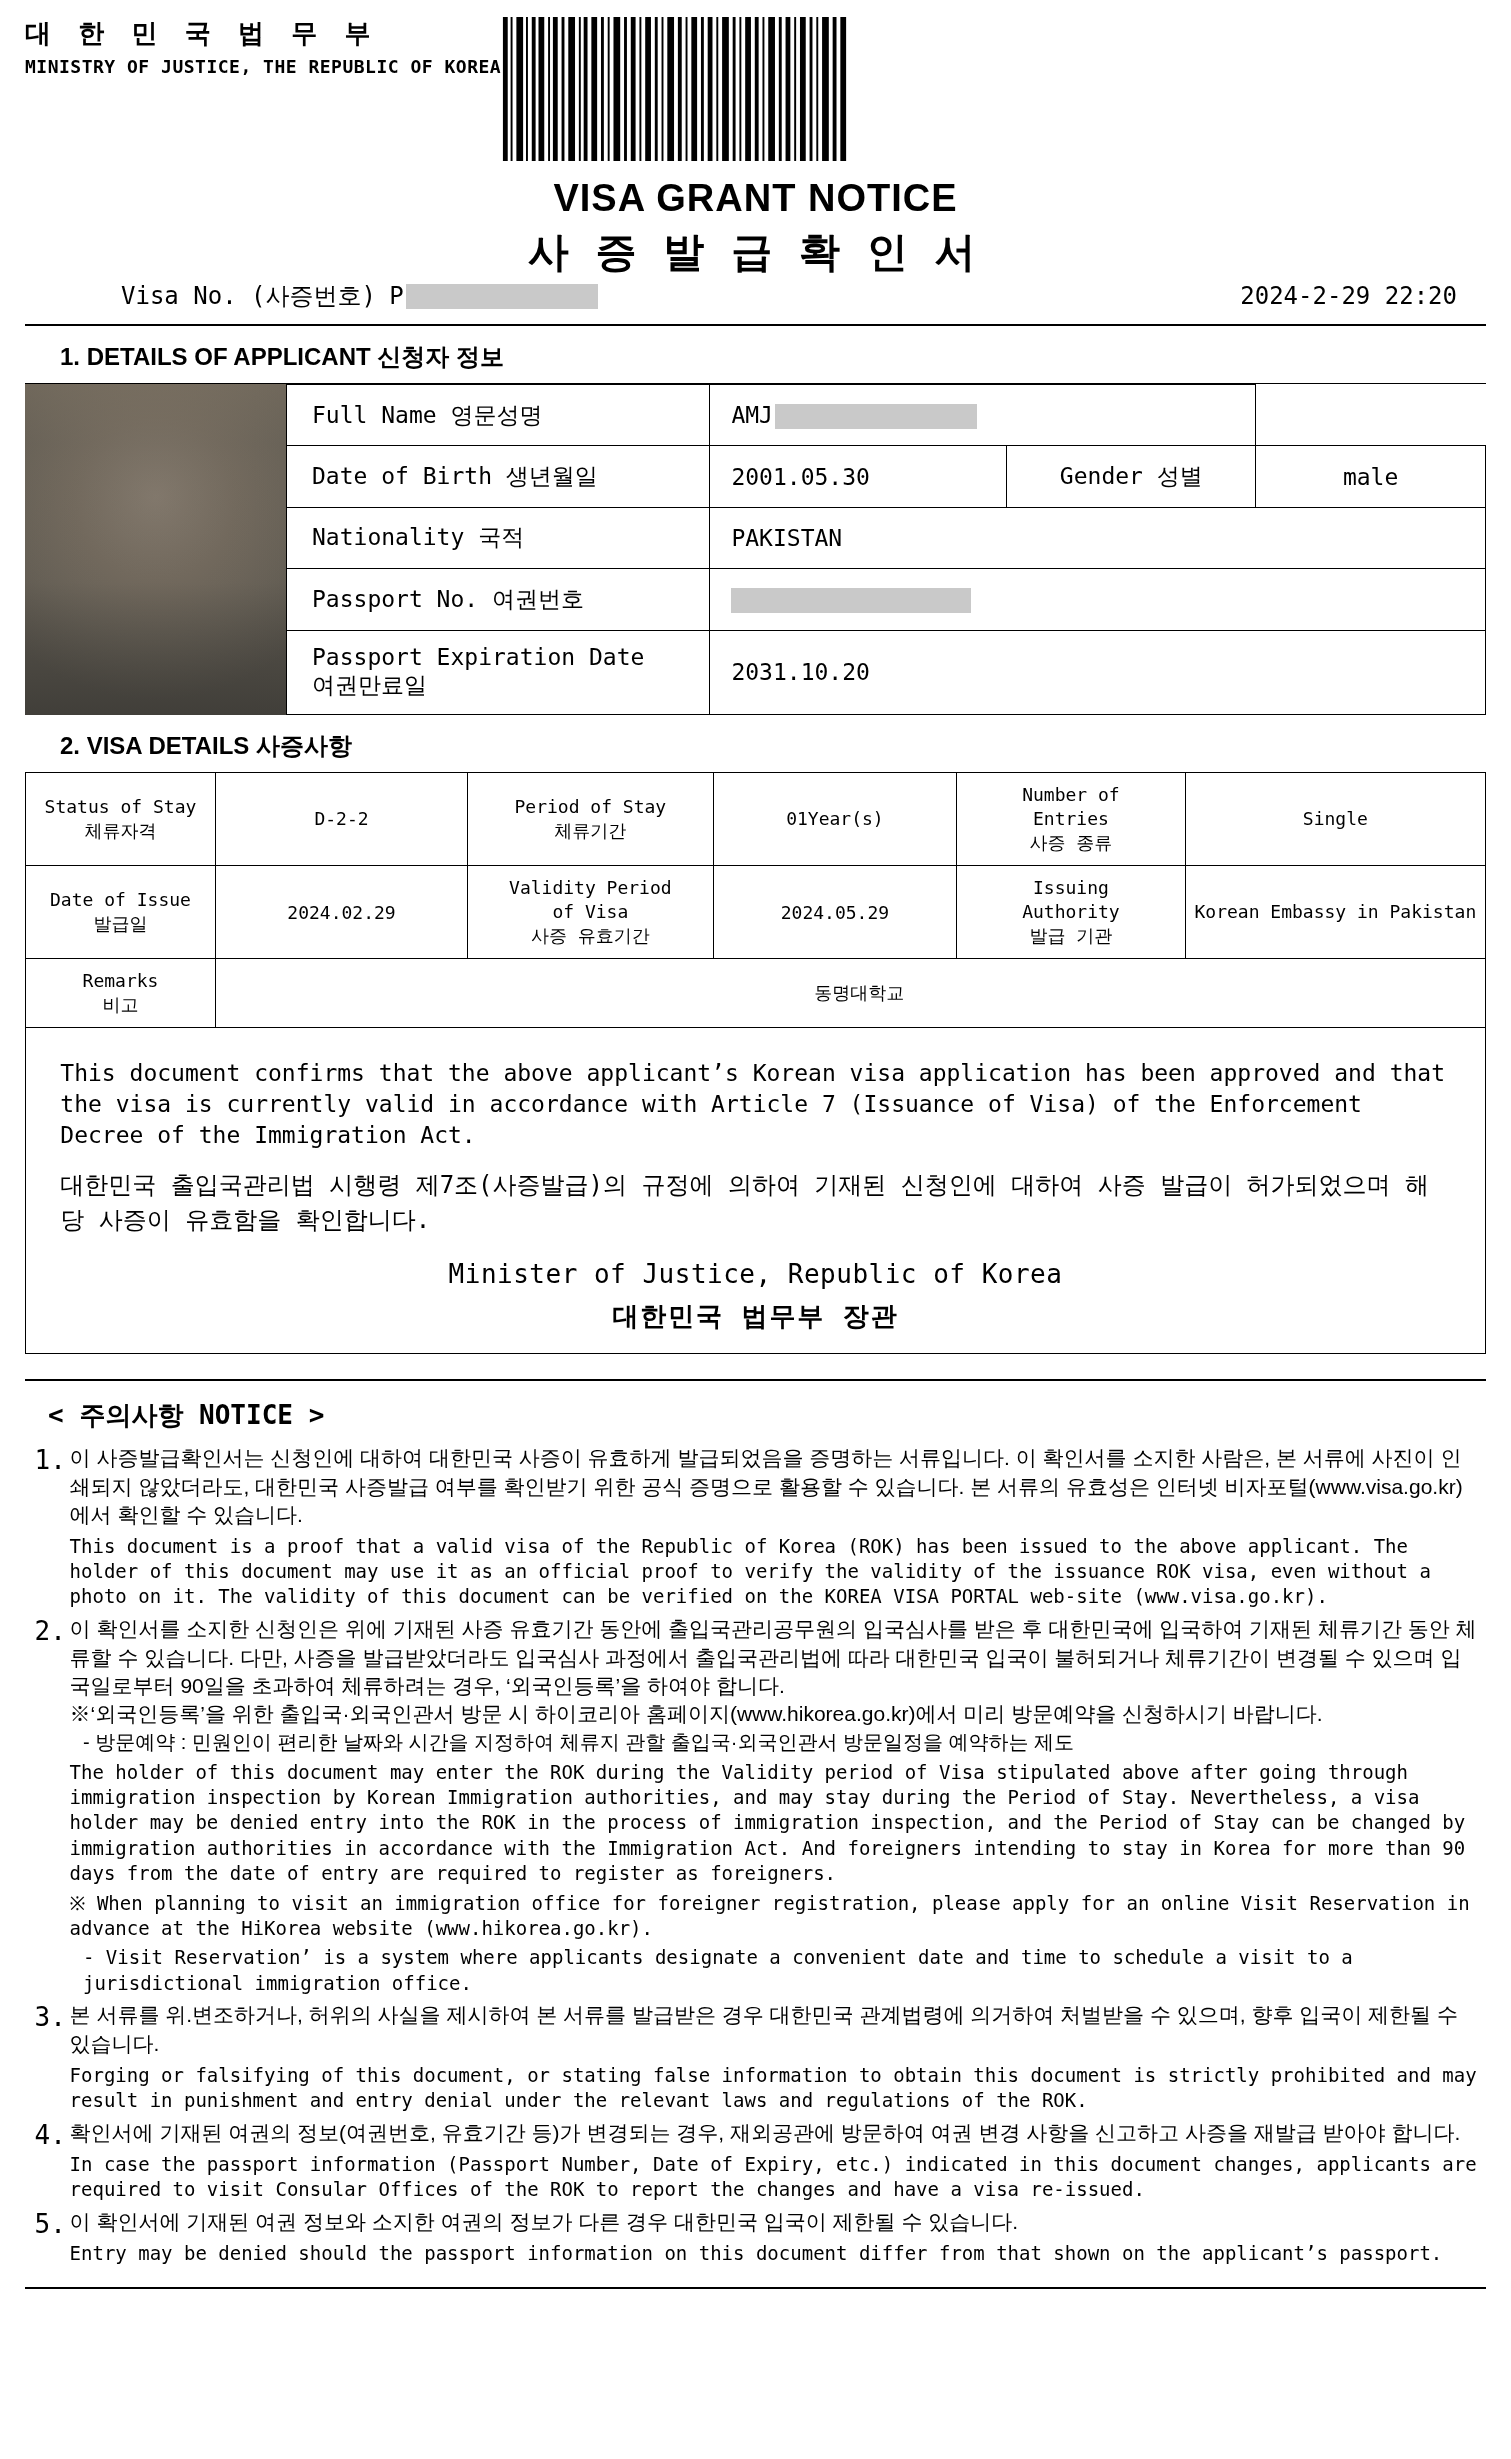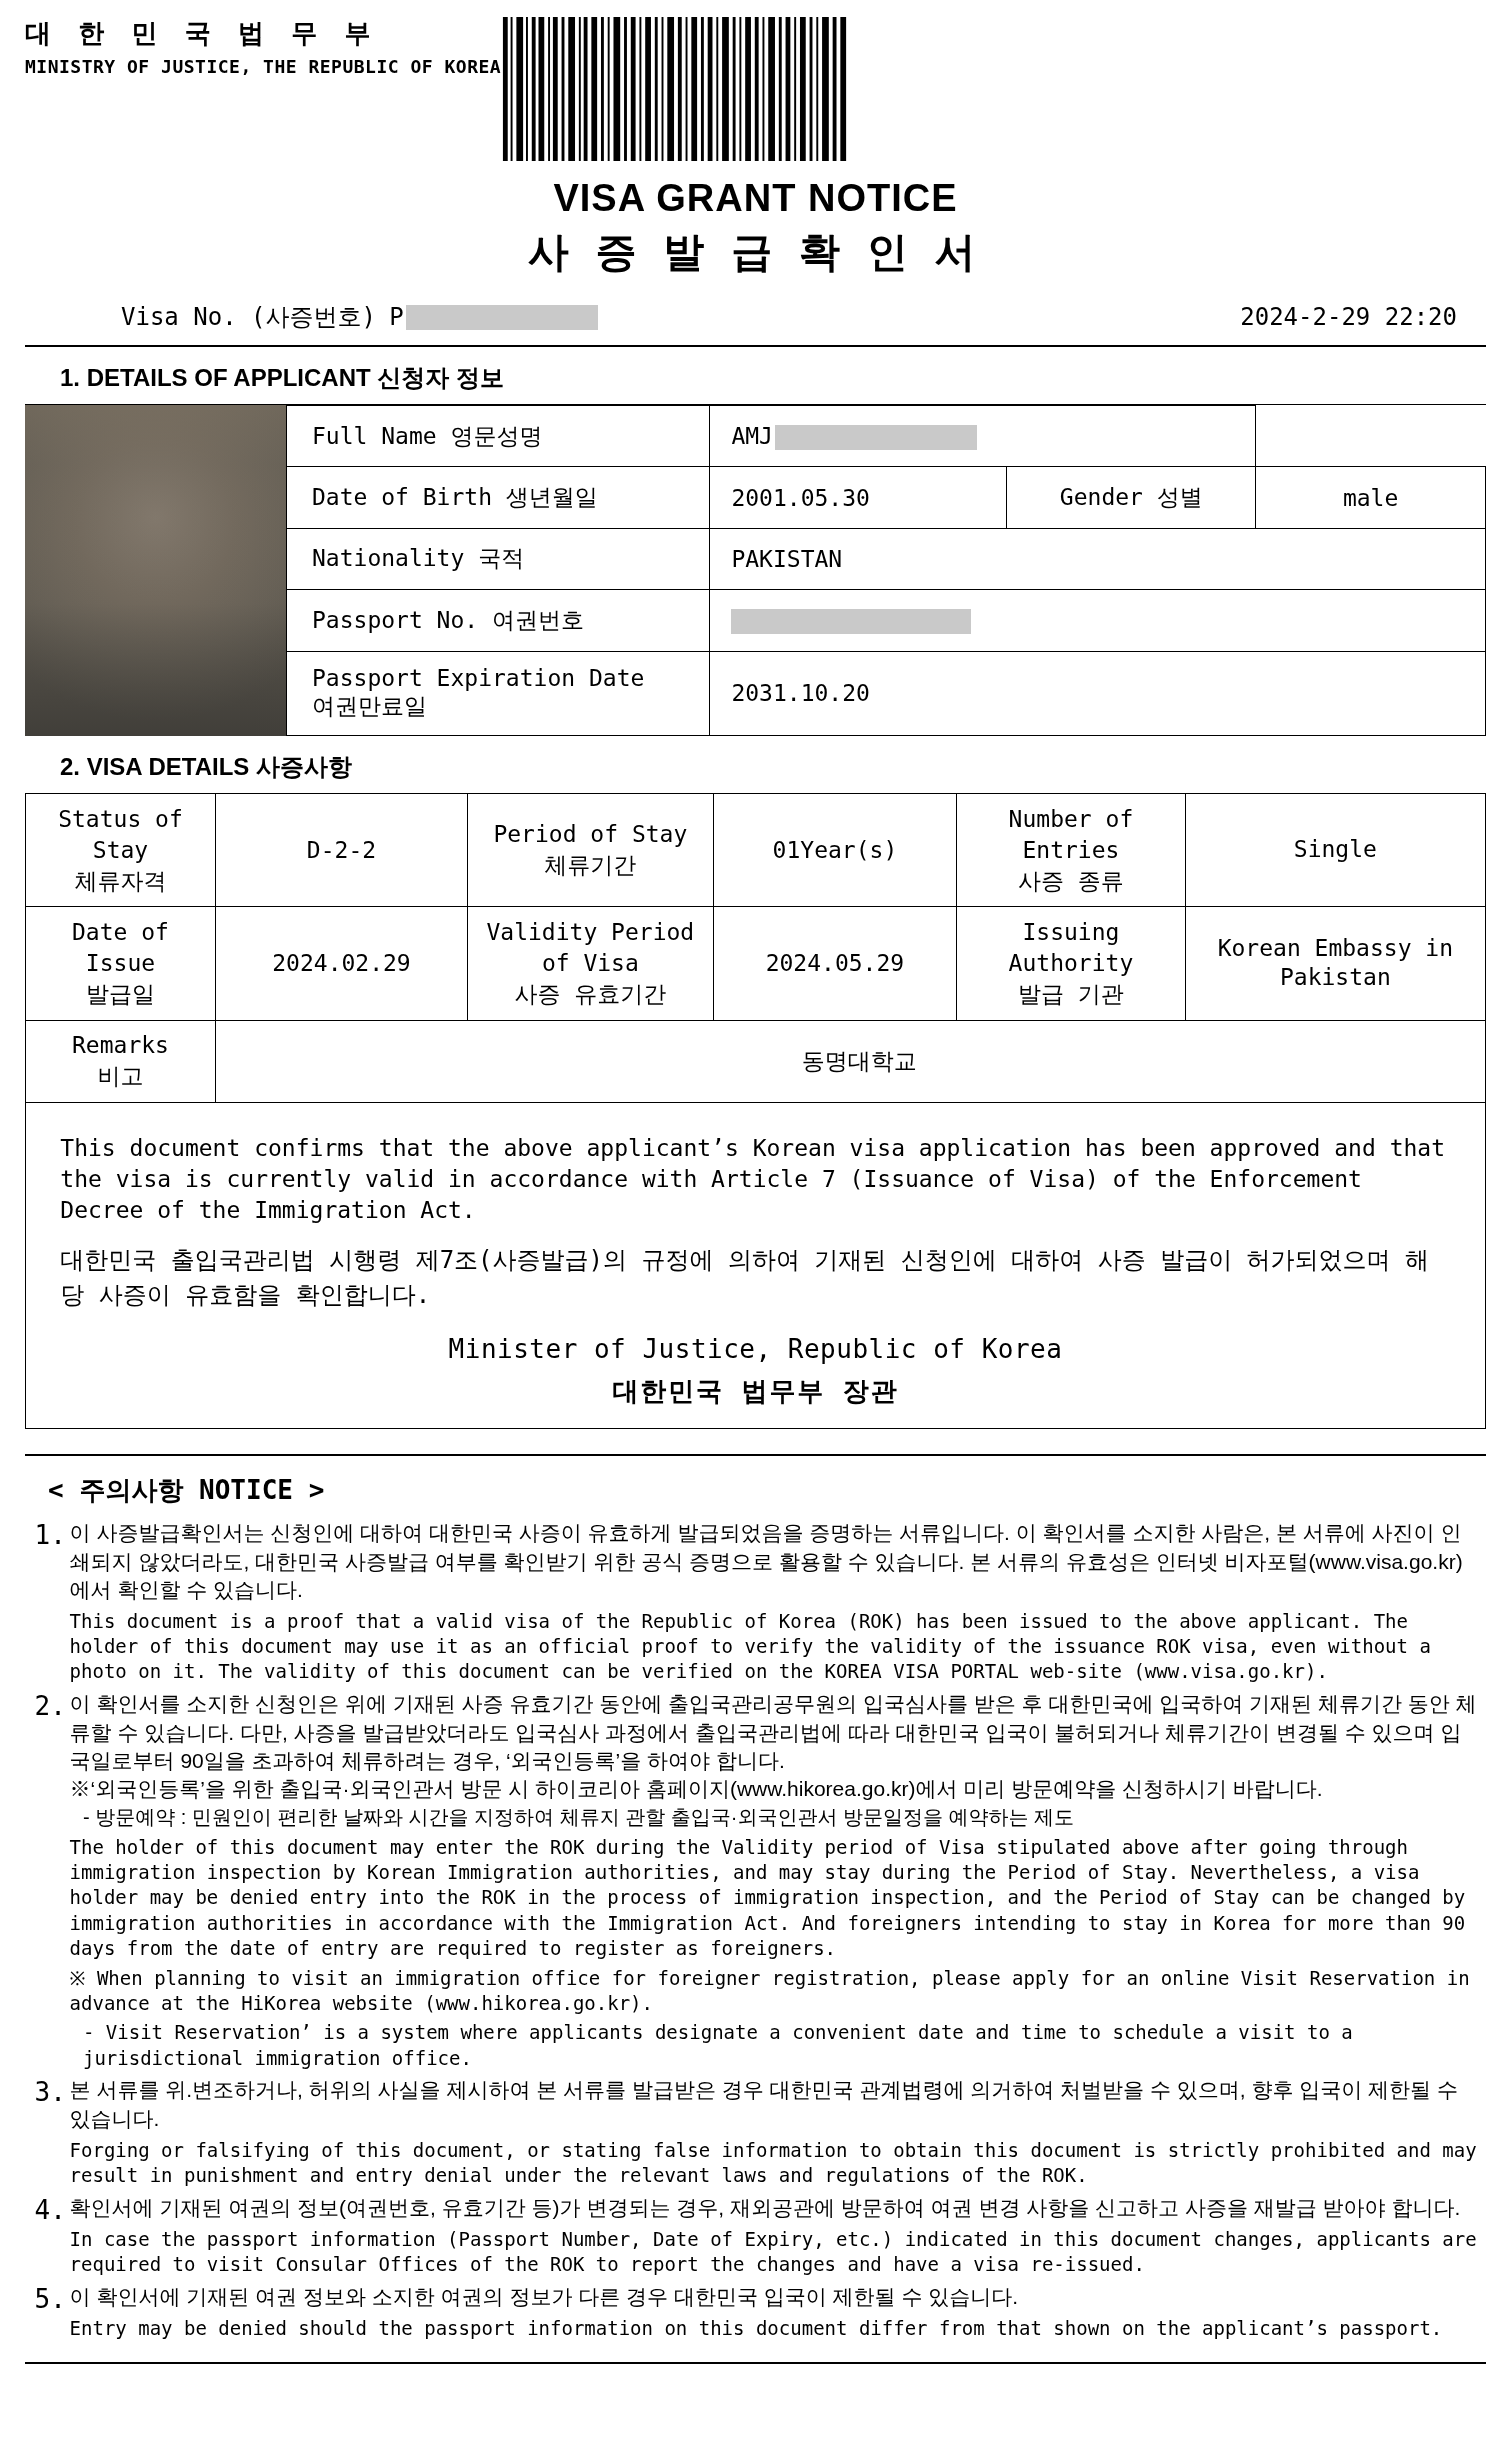--- a/index.html
+++ b/index.html
@@ -58,21 +58,20 @@
     font-weight: 700;
     letter-spacing: 7.7px;
     margin-top: 5.8px;
     font-family: "Liberation Sans", sans-serif;
   }
 
   .visa-no-row {
     display: flex;
     align-items: center;
     justify-content: space-between;
-    margin-top: 21px;
     padding: 0 29px 0 96px;
     font-size: 24px;
   }
   .visa-no-left {
     display: flex;
     align-items: center;
     gap: 0px;
   }
   .redact {
     display: inline-block;
@@ -144,21 +143,21 @@
   .app-table td.val-gender {
     width: 202px;
     text-align: center;
   }
   .nowrap { white-space: nowrap; }
 
   
   .visa-table {
     border-collapse: collapse;
     width: 100%;
-    font-size: 23px;
+    font-size: 18px;
   }
   .visa-table td {
     border: 1.9px solid #000;
     padding: 9.6px 7.7px;
     text-align: center;
     vertical-align: middle;
   }
   .visa-table td.lbl {
     width: 161px;
     line-height: 1.35;

